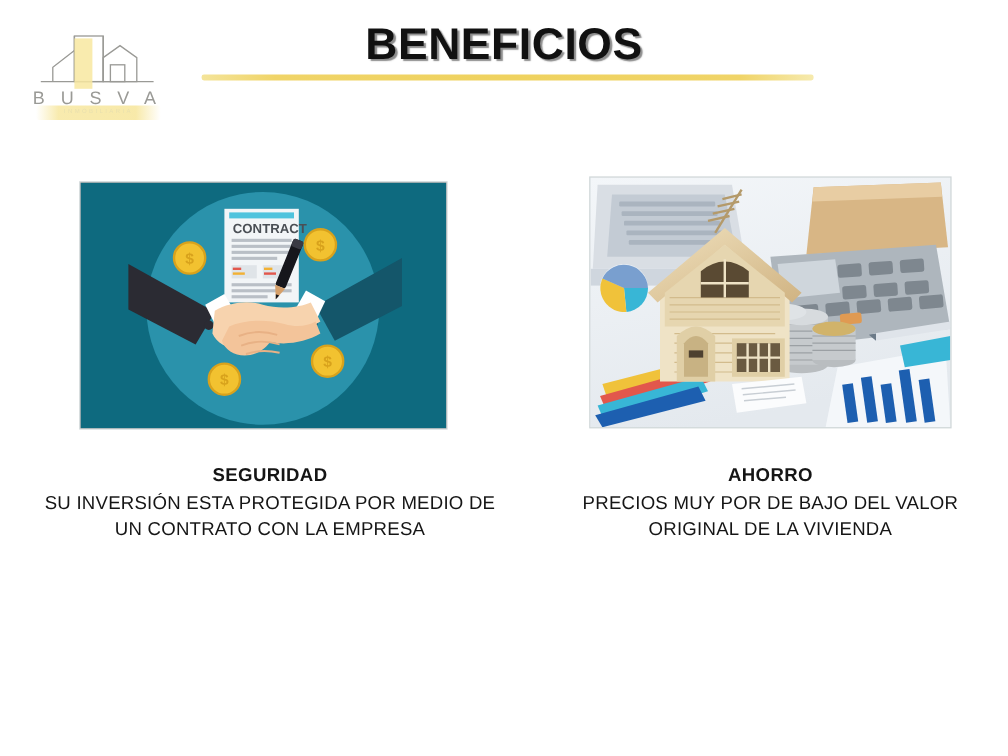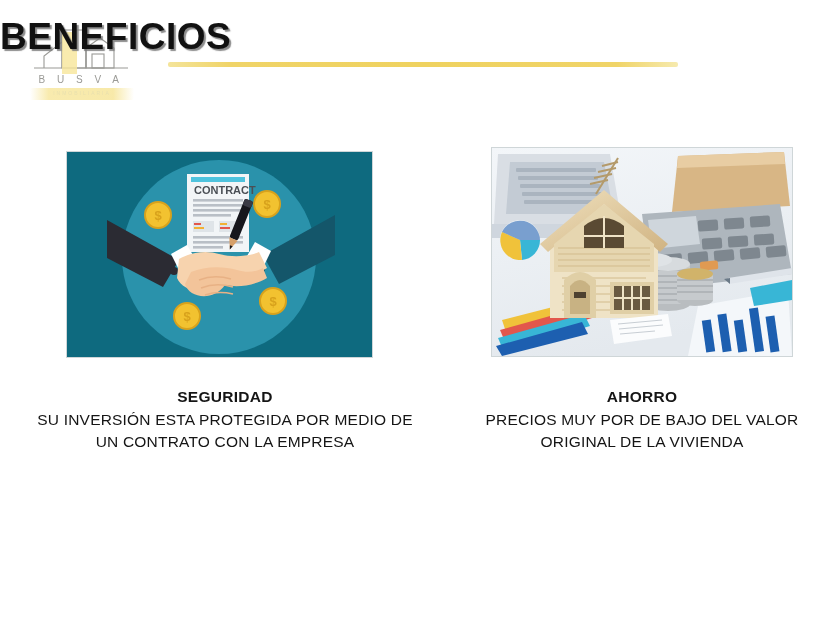--- a/index.html
+++ b/index.html
@@ -8,40 +8,40 @@
     font-family:"Liberation Sans","DejaVu Sans",sans-serif;
     overflow:hidden;position:relative;
   }
   .slide{position:absolute;inset:0;background:#fff;}
 
   
   .logo{position:absolute;left:26px;top:24px;width:110px;height:86px;}
   .logo svg{display:block;}
   .logo-word{
     position:absolute;left:0;top:50px;width:110px;text-align:center;
-    font-size:10px;letter-spacing:4.5px;color:#9a9a96;font-weight:400;
+    font-size:15px;letter-spacing:4.5px;color:#9a9a96;font-weight:400;
   }
   .logo-sub{
     position:absolute;left:6px;top:66px;width:100px;text-align:center;
     font-size:5px;letter-spacing:2px;color:#e8dfae;font-weight:400;
     white-space:nowrap;overflow:hidden;
   }
   .logo-band{
     position:absolute;left:4px;top:64px;width:104px;height:12px;
     background:linear-gradient(90deg,rgba(247,233,170,0) 0%,rgba(247,231,160,.85) 18%,rgba(247,231,160,.9) 80%,rgba(247,233,170,0) 100%);
     border-radius:2px;
   }
   .logo-vband{
     position:absolute;left:36px;top:8px;width:15px;height:42px;
     background:rgba(248,232,160,.85);
   }
 
   
   .title{
-    position:absolute;left:0;top:16px;width:840px;text-align:left;
+    position:absolute;left:0;top:16px;width:840px;text-align:center;
     font-size:37px;font-weight:bold;color:#111;letter-spacing:.5px;
     text-shadow:2px 2px 1px rgba(120,120,120,.85);
   }
   .title-rule{
     position:absolute;left:168px;top:62px;width:510px;height:5px;
     background:linear-gradient(90deg,#f4e49a 0%,#f0d468 12%,#efd25f 50%,#f0d468 88%,#f6eaae 100%);
     border-radius:2px;
   }
 
   

